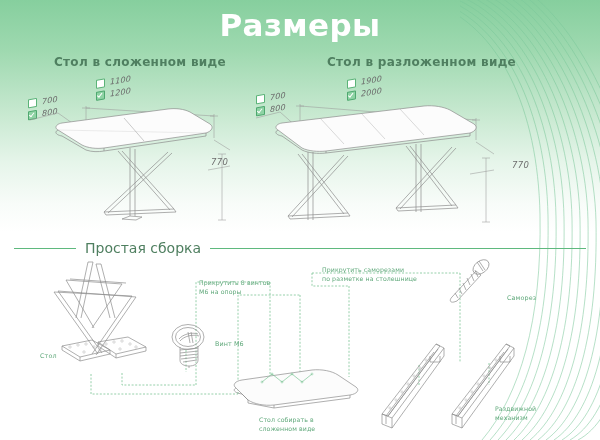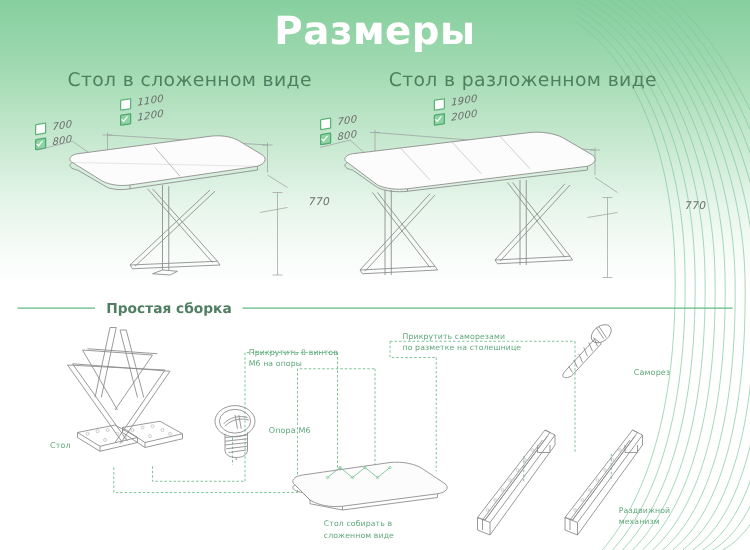--- a/index.html
+++ b/index.html
@@ -22,25 +22,25 @@
 
   
   .title{
     position:absolute;left:0;top:7px;width:600px;text-align:center;
     font-size:31px;font-weight:bold;color:#ffffff;letter-spacing:0.4px;
     font-family:"DejaVu Sans","Liberation Sans",sans-serif;
   }
 
   
   .sec-head{
-    position:absolute;font-size:15px;font-weight:normal;color:#4f7f60;
+    position:absolute;font-size:12px;font-weight:bold;color:#4f7f60;
     letter-spacing:0.3px;white-space:nowrap;
   }
   #head-folded{left:54px;top:55px;}
-  #head-open{left:311px;top:55px;}
+  #head-open{left:327px;top:55px;}
 
   
   .chk-group{position:absolute;}
   .chk-row{display:flex;align-items:center;height:11px;margin-bottom:1px;}
   .chk-box{
     width:7px;height:7px;border:1px solid #5bb378;border-radius:1px;
     background:#fff;position:relative;flex:none;
   }
   .chk-box.on{background:#8ed3a4;border-color:#4ea86f;}
   .chk-box.on:after{
@@ -49,29 +49,29 @@
   }
   .chk-lbl{
     font-size:8px;color:#6b6b6b;font-style:italic;margin-left:5px;white-space:nowrap;
     font-family:"DejaVu Sans","Liberation Sans",sans-serif;letter-spacing:0.2px;
   }
   .skew{transform:skewY(-9deg);}
 
   
   .dim{
     position:absolute;font-size:8.5px;color:#6f6f6f;font-style:italic;
-    letter-spacing:0.3px;white-space:nowrap;margin-left:36px;
+    letter-spacing:0.3px;white-space:nowrap;
   }
 
   
   .div-wrap{position:absolute;left:14px;top:240px;width:572px;display:flex;align-items:center;}
   .div-line{height:1px;background:#5fb97e;flex:1;}
   .div-line.short{flex:none;width:62px;}
   .div-label{
-    font-size:11px;font-weight:bold;color:#4f7f60;padding:0 9px;white-space:nowrap;
+    font-size:14px;font-weight:normal;color:#4f7f60;padding:0 9px;white-space:nowrap;
   }
 
   
   .plabel{
     position:absolute;font-size:6.2px;color:#5fa87a;line-height:1.38;
     white-space:nowrap;letter-spacing:0.1px;
   }
   .plabel.b{font-size:6.4px;}
 
   svg{display:block;}
@@ -330,21 +330,21 @@
       <path d="M23,10 L25,21"></path>
       <path d="M12,25 L12,38 C12,42 16,44 21,44 C26,44 30,42 30,38 L30,24"></path>
       <path d="M12,28 L30,26"></path>
         <path d="M12,31 L30,29"></path>
       <path d="M12,34 L30,32"></path>
         <path d="M13,37 L30,35"></path>
       <path d="M15,40 L29,38"></path>
       <path d="M21,44 L21,46"></path>
     </g>
   </svg>
-  <div class="plabel b" style="left:215px;top:340px;">Опора М6</div>
+  <div class="plabel b" style="left:215px;top:340px;">Винт М6</div>
 
   <div class="plabel" style="left:199px;top:279px;">
     <span>Прикрутить 8 винтов</span><br>
     <span>М6 на опоры</span>
   </div>
 
   <div class="plabel" style="left:322px;top:266px;">
     <span>Прикрутить саморезами</span><br>
     <span>по разметке на столешнице</span>
   </div>

